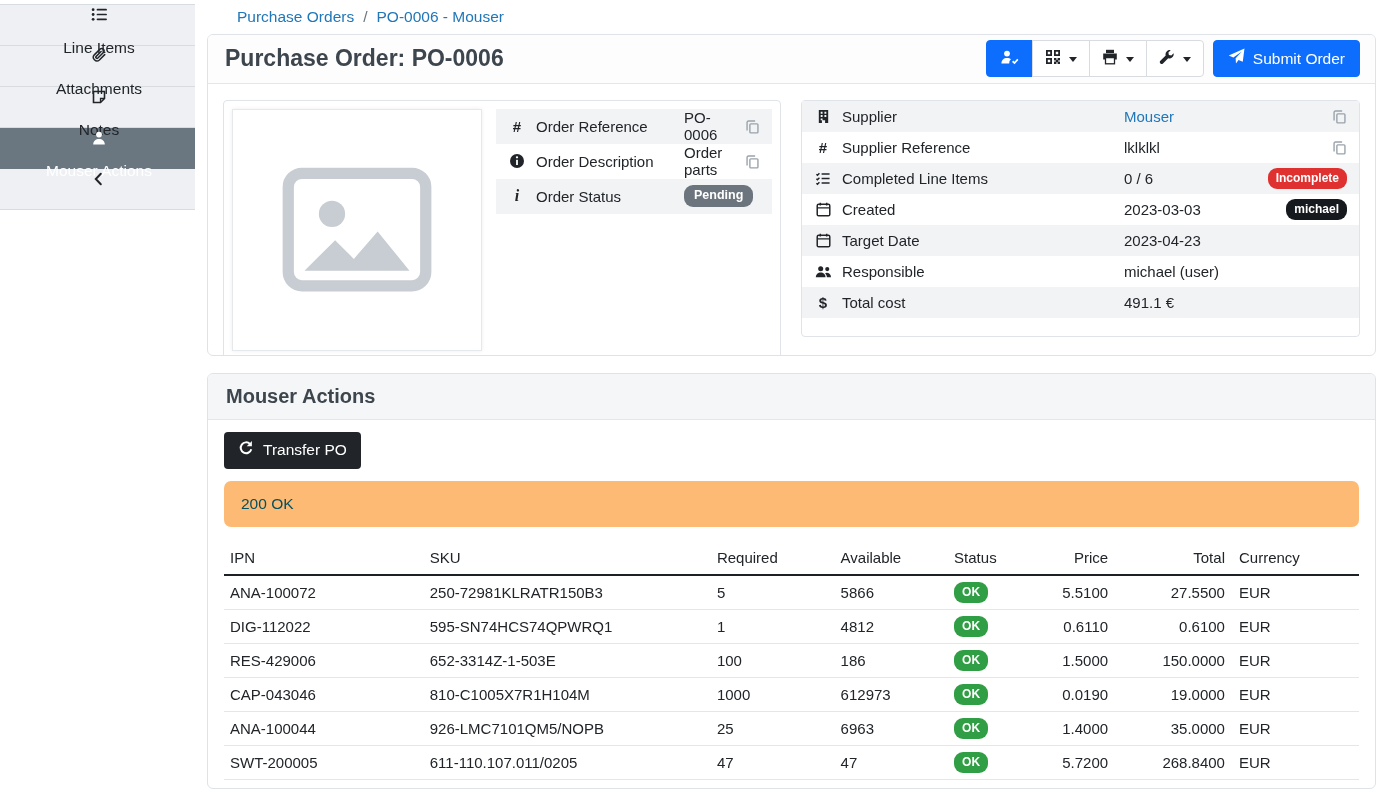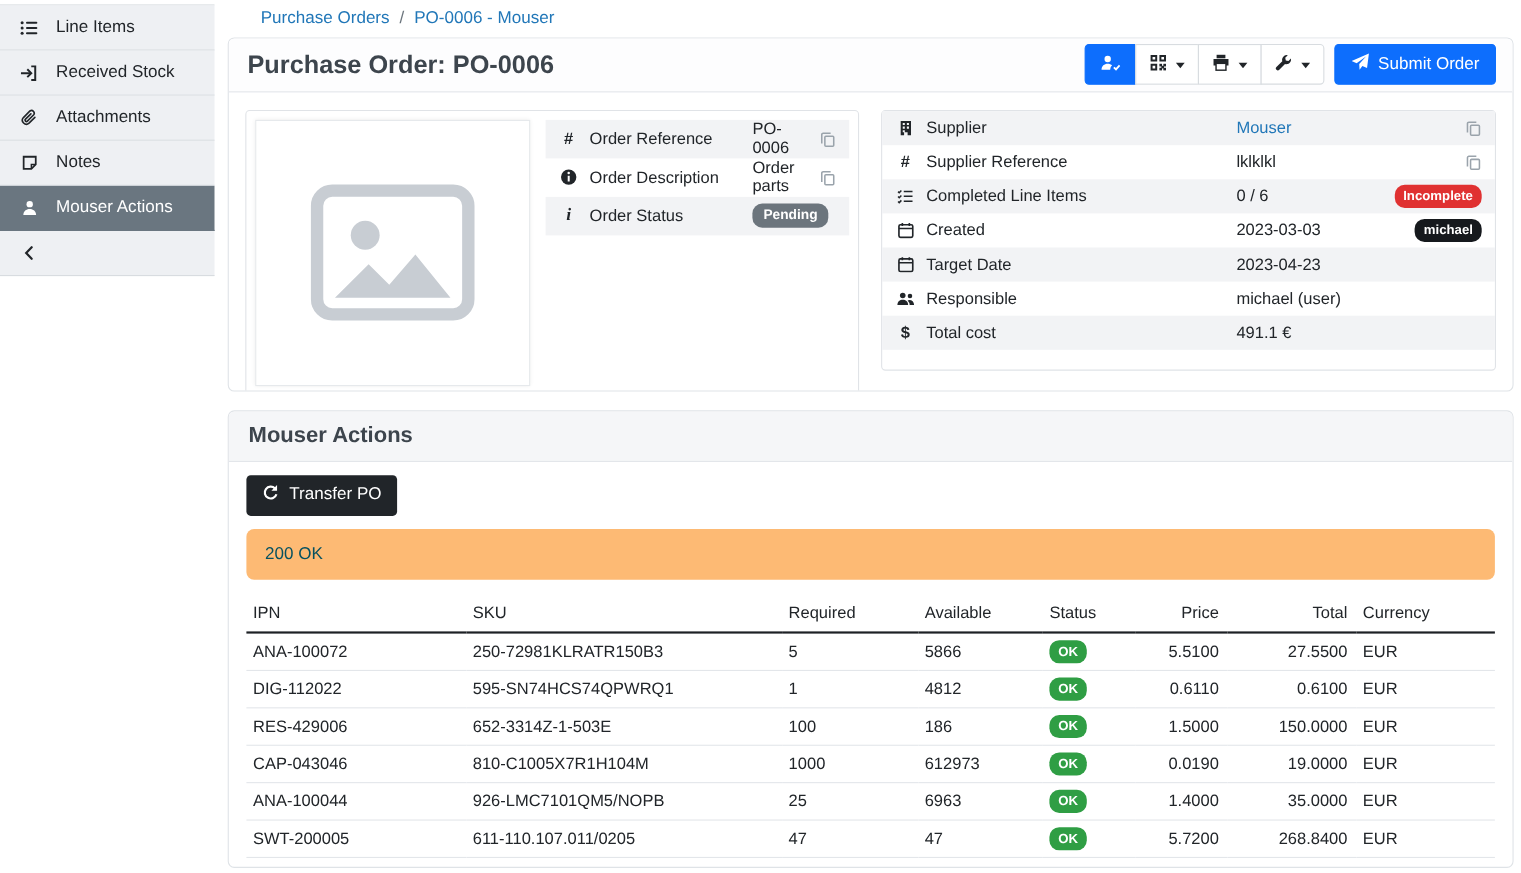--- a/index.html
+++ b/index.html
@@ -9,21 +9,21 @@
     font-size: 15px; color: #212529; background: #fff; overflow: hidden;
   }
   .app { display: flex; width: 100%; height: 100%; }
 
   
   .sidebar { flex: 0 0 195px; width: 195px; background: #fff; padding-top: 4px; }
   .side-list { border-top: 1px solid #d8dce0; }
   .side-item {
     height: 41px; display: flex; align-items: center; gap: 15px;
     padding: 0 14px 0 17px; border-bottom: 1px solid #d8dce0;
-    background: #eef0f3; font-size: 15.5px; color: #212529; cursor: pointer;
+    background: #eef0f3; font-size: 15.5px; color: #212529; cursor: pointer; flex-direction: column;
   }
   .side-item.active { background: #6a7680; border-color: #6a7680; color: #fff; }
   .sicon { width: 19px; height: 18px; display: flex; align-items: center; justify-content: center; flex: 0 0 19px; }
 
   
   .main { flex: 1; padding: 0 7px 5px 12px; display: flex; flex-direction: column; overflow: hidden; }
   .breadcrumb { height: 36px; display: flex; align-items: center; gap: 9px; padding-left: 30px; font-size: 15.5px; }
   .crumb { color: #2177b8; text-decoration: none; cursor: pointer; }
   .crumb-sep { color: #6c757d; }
 
@@ -115,30 +115,20 @@
               <rect x="5.3" y="7.2" width="9.7" height="1.6" rx=".8"></rect>
               <circle cx="2" cy="12.5" r="1.3"></circle>
               <rect x="5.3" y="11.7" width="9.7" height="1.6" rx=".8"></rect>
             </svg>
         </span>
         <span>Line Items</span>
       </div>
       <div class="side-item">
         <span class="sicon">
           <svg width="17" height="17" viewBox="0 0 16 16">
-              <path d="M9.8 2.2h3.4v11.6H9.8" fill="none" stroke="currentColor" stroke-width="1.7"></path>
-              <path d="M1 8h8.2" stroke="currentColor" stroke-width="1.7"></path>
-              <path d="M6.4 4.6 9.8 8l-3.4 3.4" fill="none" stroke="currentColor" stroke-width="1.7"></path>
-            </svg>
-        </span>
-        <span>Received Stock</span>
-      </div>
-      <div class="side-item">
-        <span class="sicon">
-          <svg width="17" height="17" viewBox="0 0 16 16">
               <path d="M12.9 7.2l-5 5a3.4 3.4 0 0 1-4.8-4.8l5.6-5.6a2.3 2.3 0 0 1 3.2 3.2L6.5 10.4a1.1 1.1 0 0 1-1.6-1.6l4.6-4.6" fill="none" stroke="currentColor" stroke-width="1.4" stroke-linecap="round"></path>
             </svg>
         </span>
         <span>Attachments</span>
       </div>
       <div class="side-item">
         <span class="sicon">
           <svg width="16" height="16" viewBox="0 0 16 16">
               <path d="M2.5 2.5h11v7l-4 4h-7z" fill="none" stroke="currentColor" stroke-width="1.6"></path>
               <path d="M9.5 13.2V9.5h3.8" fill="none" stroke="currentColor" stroke-width="1.3"></path>

